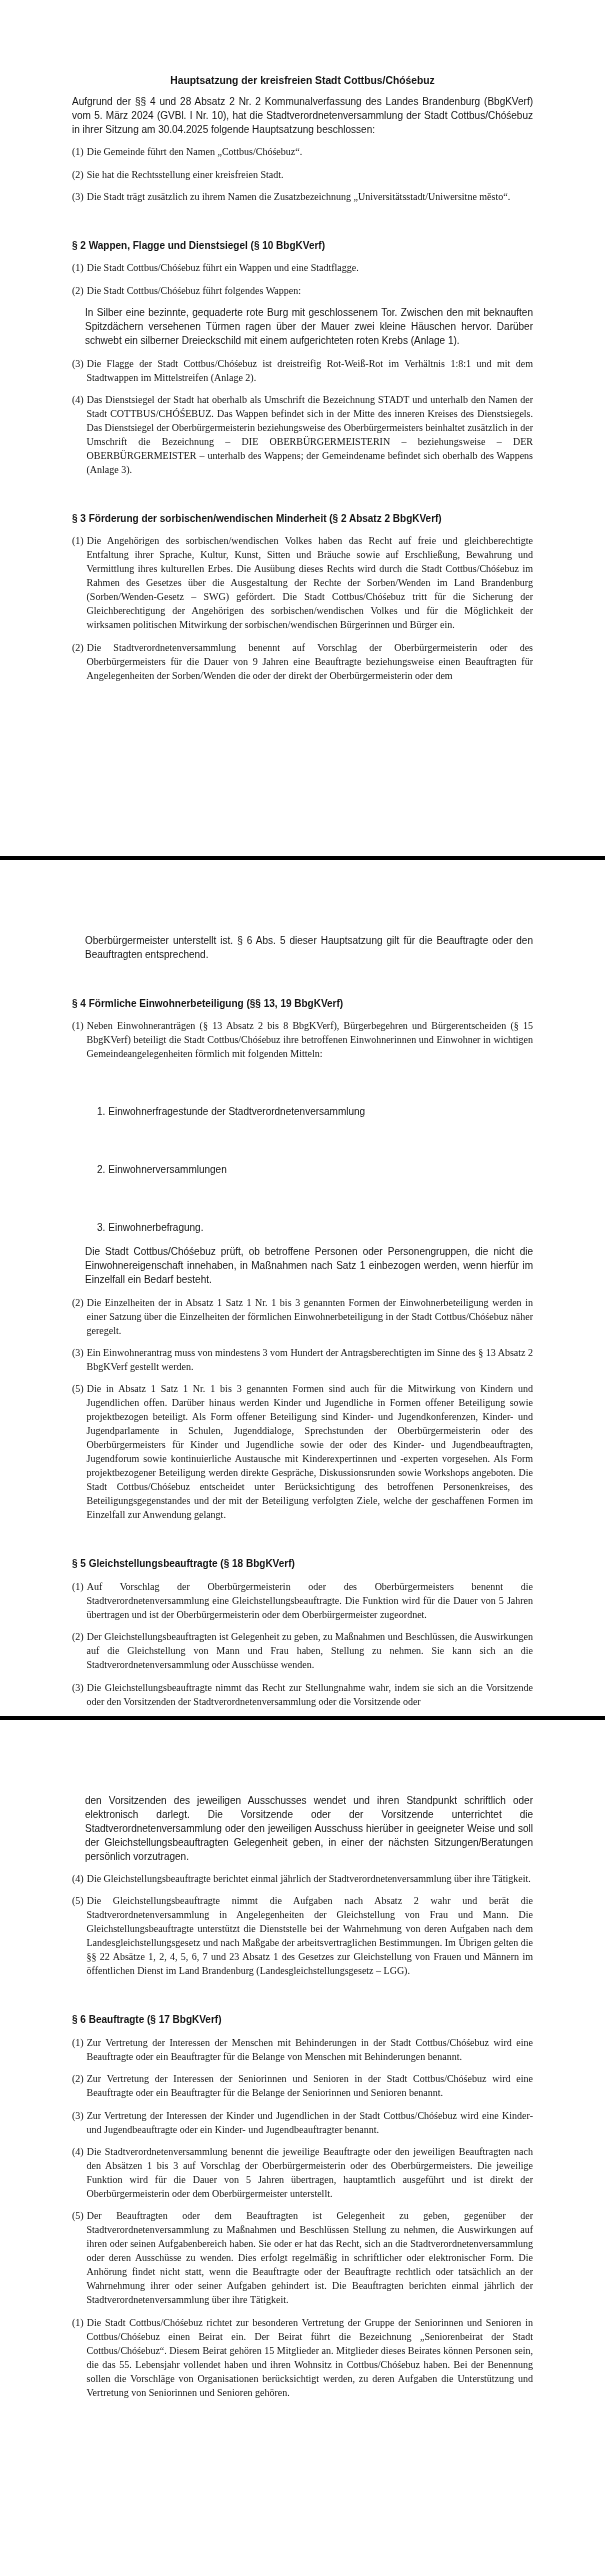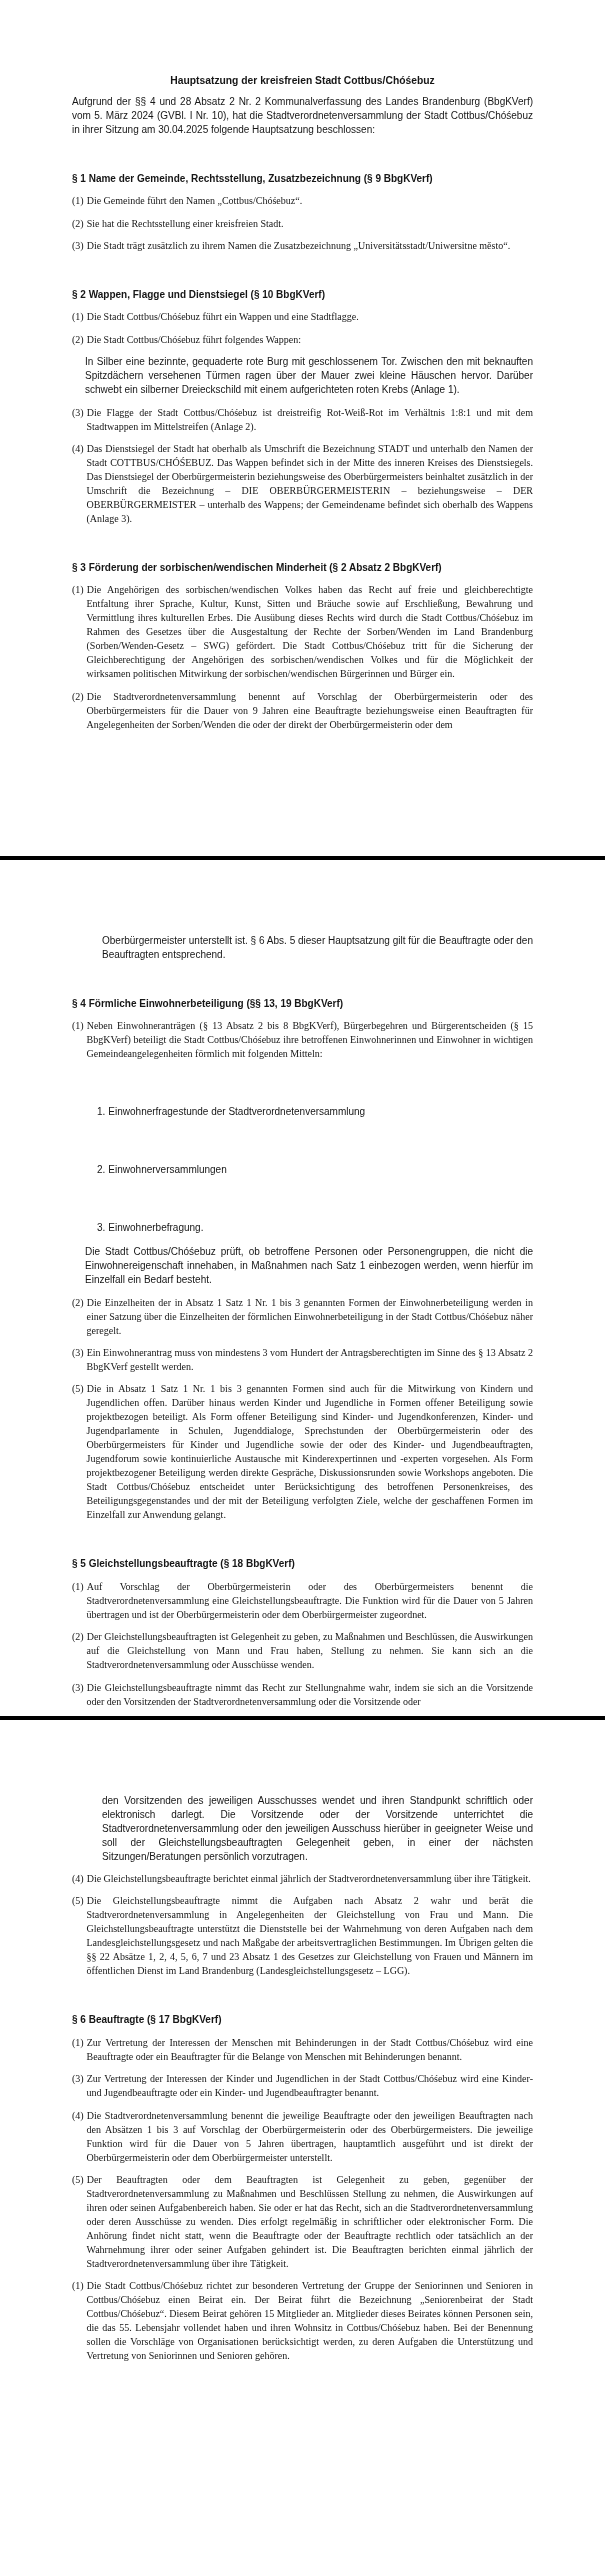--- a/index.html
+++ b/index.html
@@ -41,37 +41,36 @@
     margin: 35px 0 8.4px 0;
     text-align: left;
   }
   .numbered {
     padding-left: 14.5px;
     text-indent: -14.5px;
     font-family: Liberation Serif, serif;
   }
   .numbered .marker { margin-right: 3px; }
   .indented { margin-left: 13px; }
-  .cont { margin-left: 30px; }
+  .cont { margin-left: 13px; }
   .list-item {
     margin-left: 25px;
     margin-bottom: 10px;
     text-align: left;
     margin-top: 44px;
   }
   .list-item .marker { margin-right: 3px; }
 </style>
 </head>
 <body>
 
 <div class="document">
     <div class="page">
       <div class="doc-title">Hauptsatzung der kreisfreien Stadt Cottbus/Chóśebuz</div>
       <div class="block">Aufgrund der §§ 4 und 28 Absatz 2 Nr. 2 Kommunalverfassung des Landes Brandenburg (BbgKVerf) vom 5. März 2024 (GVBl. I Nr. 10), hat die Stadtverordnetenversammlung der Stadt Cottbus/Chóśebuz in ihrer Sitzung am 30.04.2025 folgende Hauptsatzung beschlossen:</div>
-      <div class="block heading">§ 1 Name der Gemeinde, Rechtsstellung, Zusatzbezeichnung (§ 9 BbgKVerf)</div>
       <div class="block numbered"><span class="marker">(1)</span><span>Die Gemeinde führt den Namen „Cottbus/Chóśebuz“.</span></div>
       <div class="block numbered"><span class="marker">(2)</span><span>Sie hat die Rechtsstellung einer kreisfreien Stadt.</span></div>
       <div class="block numbered"><span class="marker">(3)</span><span>Die Stadt trägt zusätzlich zu ihrem Namen die Zusatzbezeichnung „Universitätsstadt/Uniwersitne město“.</span></div>
       <div class="block heading">§ 2 Wappen, Flagge und Dienstsiegel (§ 10 BbgKVerf)</div>
       <div class="block numbered"><span class="marker">(1)</span><span>Die Stadt Cottbus/Chóśebuz führt ein Wappen und eine Stadtflagge.</span></div>
       <div class="block numbered"><span class="marker">(2)</span><span>Die Stadt Cottbus/Chóśebuz führt folgendes Wappen:</span></div>
       <div class="block indented">In Silber eine bezinnte, gequaderte rote Burg mit geschlossenem Tor. Zwischen den mit beknauften Spitzdächern versehenen Türmen ragen über der Mauer zwei kleine Häuschen hervor. Darüber schwebt ein silberner Dreieckschild mit einem aufgerichteten roten Krebs (Anlage 1).</div>
       <div class="block numbered"><span class="marker">(3)</span><span>Die Flagge der Stadt Cottbus/Chóśebuz ist dreistreifig Rot-Weiß-Rot im Verhältnis 1:8:1 und mit dem Stadtwappen im Mittelstreifen (Anlage 2).</span></div>
       <div class="block numbered"><span class="marker">(4)</span><span>Das Dienstsiegel der Stadt hat oberhalb als Umschrift die Bezeichnung STADT und unterhalb den Namen der Stadt COTTBUS/CHÓŚEBUZ. Das Wappen befindet sich in der Mitte des inneren Kreises des Dienstsiegels. Das Dienstsiegel der Oberbürgermeisterin beziehungsweise des Oberbürgermeisters beinhaltet zusätzlich in der Umschrift die Bezeichnung – DIE OBERBÜRGERMEISTERIN – beziehungsweise – DER OBERBÜRGERMEISTER – unterhalb des Wappens; der Gemeindename befindet sich oberhalb des Wappens (Anlage 3).</span></div>
       <div class="block heading">§ 3 Förderung der sorbischen/wendischen Minderheit (§ 2 Absatz 2 BbgKVerf)</div>
@@ -95,19 +94,20 @@
       <div class="block numbered"><span class="marker">(2)</span><span>Der Gleichstellungsbeauftragten ist Gelegenheit zu geben, zu Maßnahmen und Beschlüssen, die Auswirkungen auf die Gleichstellung von Mann und Frau haben, Stellung zu nehmen. Sie kann sich an die Stadtverordnetenversammlung oder Ausschüsse wenden.</span></div>
       <div class="block numbered"><span class="marker">(3)</span><span>Die Gleichstellungsbeauftragte nimmt das Recht zur Stellungnahme wahr, indem sie sich an die Vorsitzende oder den Vorsitzenden der Stadtverordnetenversammlung oder die Vorsitzende oder</span></div>
     </div>
     <div class="page-separator"></div>
     <div class="page">
       <div class="block cont">den Vorsitzenden des jeweiligen Ausschusses wendet und ihren Standpunkt schriftlich oder elektronisch darlegt. Die Vorsitzende oder der Vorsitzende unterrichtet die Stadtverordnetenversammlung oder den jeweiligen Ausschuss hierüber in geeigneter Weise und soll der Gleichstellungsbeauftragten Gelegenheit geben, in einer der nächsten Sitzungen/Beratungen persönlich vorzutragen.</div>
       <div class="block numbered"><span class="marker">(4)</span><span>Die Gleichstellungsbeauftragte berichtet einmal jährlich der Stadtverordnetenversammlung über ihre Tätigkeit.</span></div>
       <div class="block numbered"><span class="marker">(5)</span><span>Die Gleichstellungsbeauftragte nimmt die Aufgaben nach Absatz 2 wahr und berät die Stadtverordnetenversammlung in Angelegenheiten der Gleichstellung von Frau und Mann. Die Gleichstellungsbeauftragte unterstützt die Dienststelle bei der Wahrnehmung von deren Aufgaben nach dem Landesgleichstellungsgesetz und nach Maßgabe der arbeitsvertraglichen Bestimmungen. Im Übrigen gelten die §§ 22 Absätze 1, 2, 4, 5, 6, 7 und 23 Absatz 1 des Gesetzes zur Gleichstellung von Frauen und Männern im öffentlichen Dienst im Land Brandenburg (Landesgleichstellungsgesetz – LGG).</span></div>
       <div class="block heading">§ 6 Beauftragte (§ 17 BbgKVerf)</div>
       <div class="block numbered"><span class="marker">(1)</span><span>Zur Vertretung der Interessen der Menschen mit Behinderungen in der Stadt Cottbus/Chóśebuz wird eine Beauftragte oder ein Beauftragter für die Belange von Menschen mit Behinderungen benannt.</span></div>
+      <div class="block numbered"><span class="marker">(2)</span><span>Zur Vertretung der Interessen der Seniorinnen und Senioren in der Stadt Cottbus/Chóśebuz wird eine Beauftragte oder ein Beauftragter für die Belange der Seniorinnen und Senioren benannt.</span></div>
       <div class="block numbered"><span class="marker">(3)</span><span>Zur Vertretung der Interessen der Kinder und Jugendlichen in der Stadt Cottbus/Chóśebuz wird eine Kinder- und Jugendbeauftragte oder ein Kinder- und Jugendbeauftragter benannt.</span></div>
       <div class="block numbered"><span class="marker">(4)</span><span>Die Stadtverordnetenversammlung benennt die jeweilige Beauftragte oder den jeweiligen Beauftragten nach den Absätzen 1 bis 3 auf Vorschlag der Oberbürgermeisterin oder des Oberbürgermeisters. Die jeweilige Funktion wird für die Dauer von 5 Jahren übertragen, hauptamtlich ausgeführt und ist direkt der Oberbürgermeisterin oder dem Oberbürgermeister unterstellt.</span></div>
       <div class="block numbered"><span class="marker">(5)</span><span>Der Beauftragten oder dem Beauftragten ist Gelegenheit zu geben, gegenüber der Stadtverordnetenversammlung zu Maßnahmen und Beschlüssen Stellung zu nehmen, die Auswirkungen auf ihren oder seinen Aufgabenbereich haben. Sie oder er hat das Recht, sich an die Stadtverordnetenversammlung oder deren Ausschüsse zu wenden. Dies erfolgt regelmäßig in schriftlicher oder elektronischer Form. Die Anhörung findet nicht statt, wenn die Beauftragte oder der Beauftragte rechtlich oder tatsächlich an der Wahrnehmung ihrer oder seiner Aufgaben gehindert ist. Die Beauftragten berichten einmal jährlich der Stadtverordnetenversammlung über ihre Tätigkeit.</span></div>
       <div class="block numbered"><span class="marker">(1)</span><span>Die Stadt Cottbus/Chóśebuz richtet zur besonderen Vertretung der Gruppe der Seniorinnen und Senioren in Cottbus/Chóśebuz einen Beirat ein. Der Beirat führt die Bezeichnung „Seniorenbeirat der Stadt Cottbus/Chóśebuz“. Diesem Beirat gehören 15 Mitglieder an. Mitglieder dieses Beirates können Personen sein, die das 55. Lebensjahr vollendet haben und ihren Wohnsitz in Cottbus/Chóśebuz haben. Bei der Benennung sollen die Vorschläge von Organisationen berücksichtigt werden, zu deren Aufgaben die Unterstützung und Vertretung von Seniorinnen und Senioren gehören.</span></div>
     </div>
   </div>
 
 
 </body></html>

